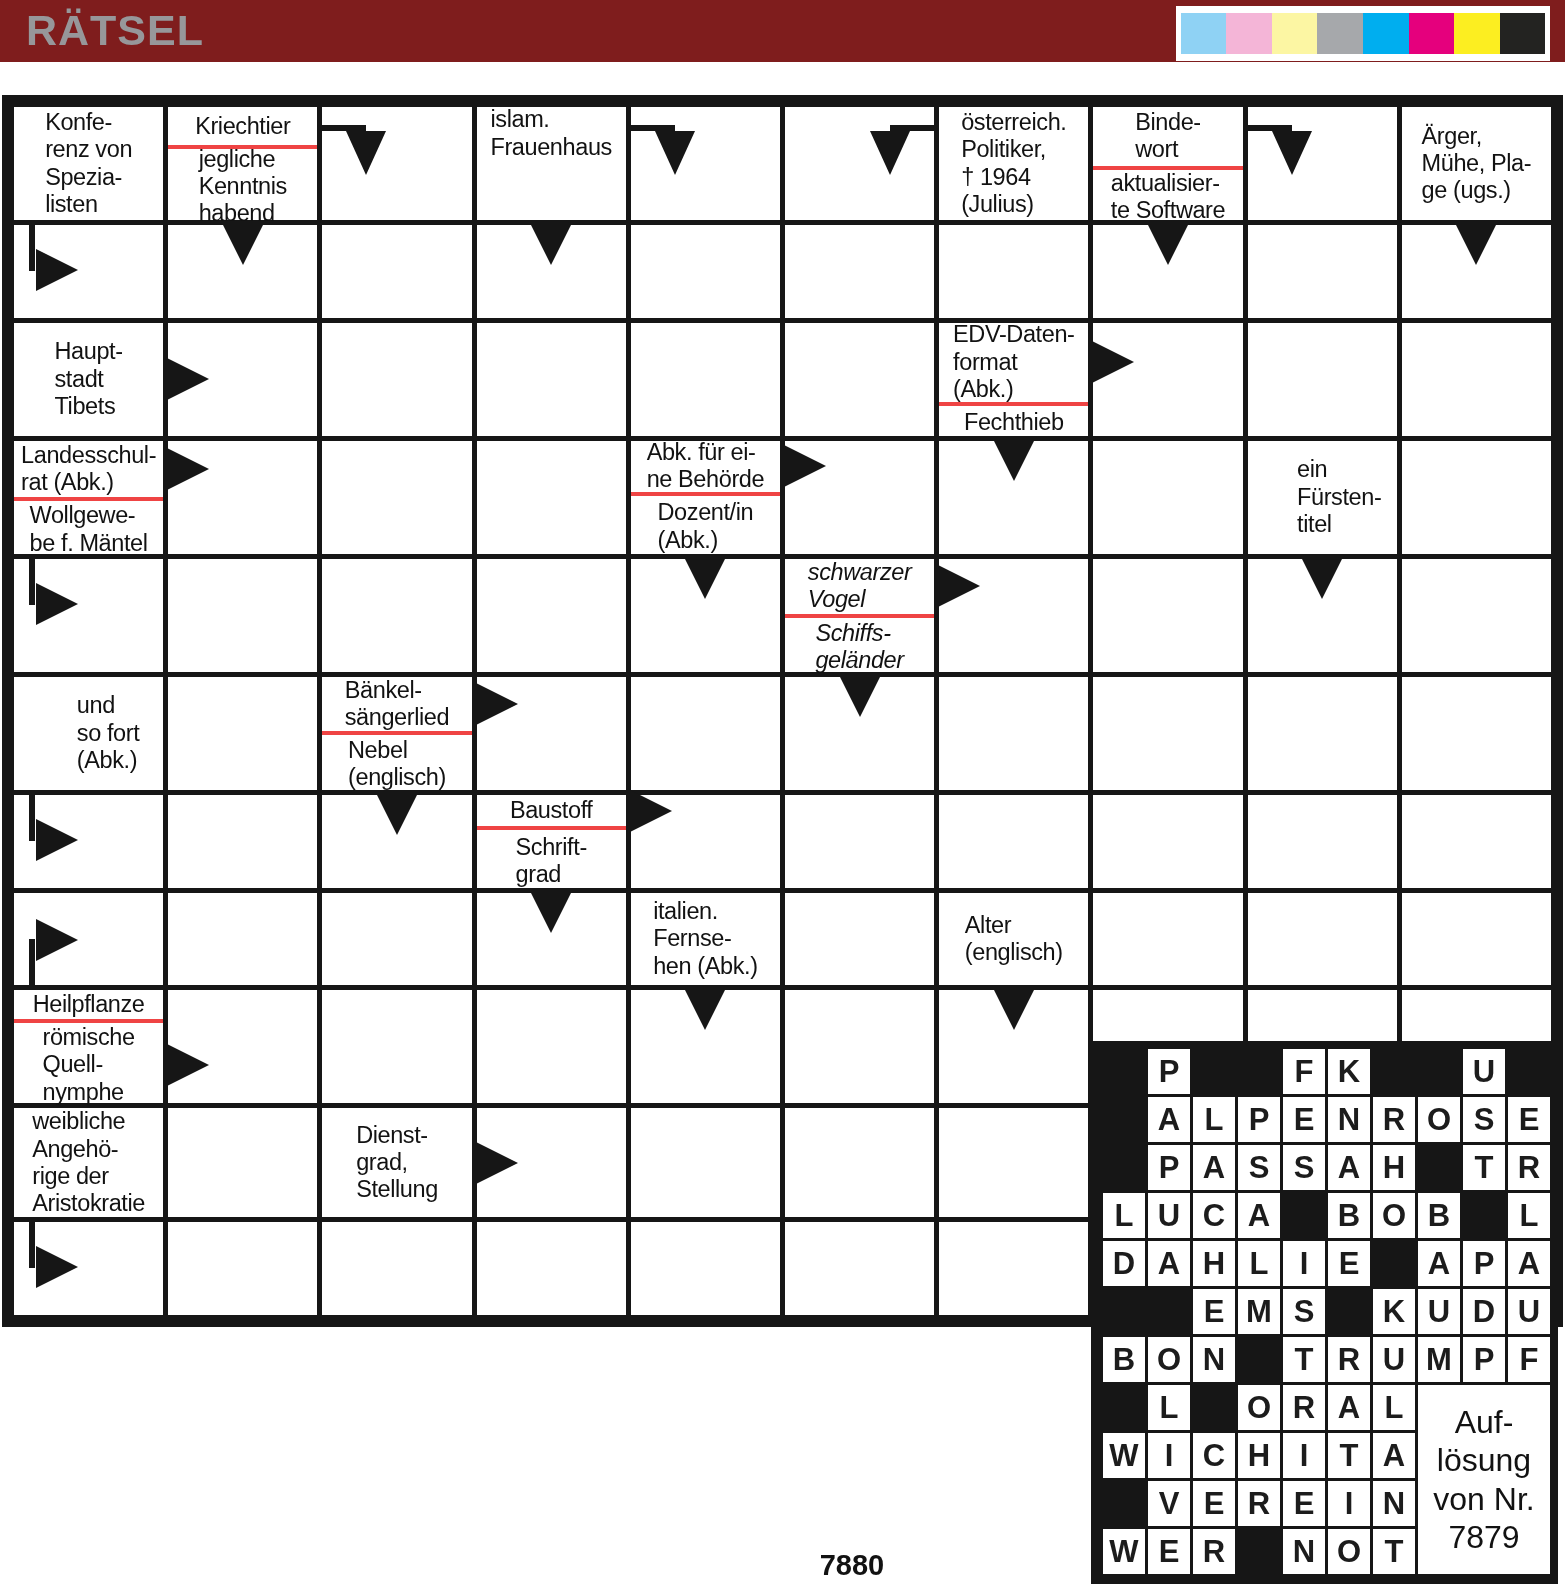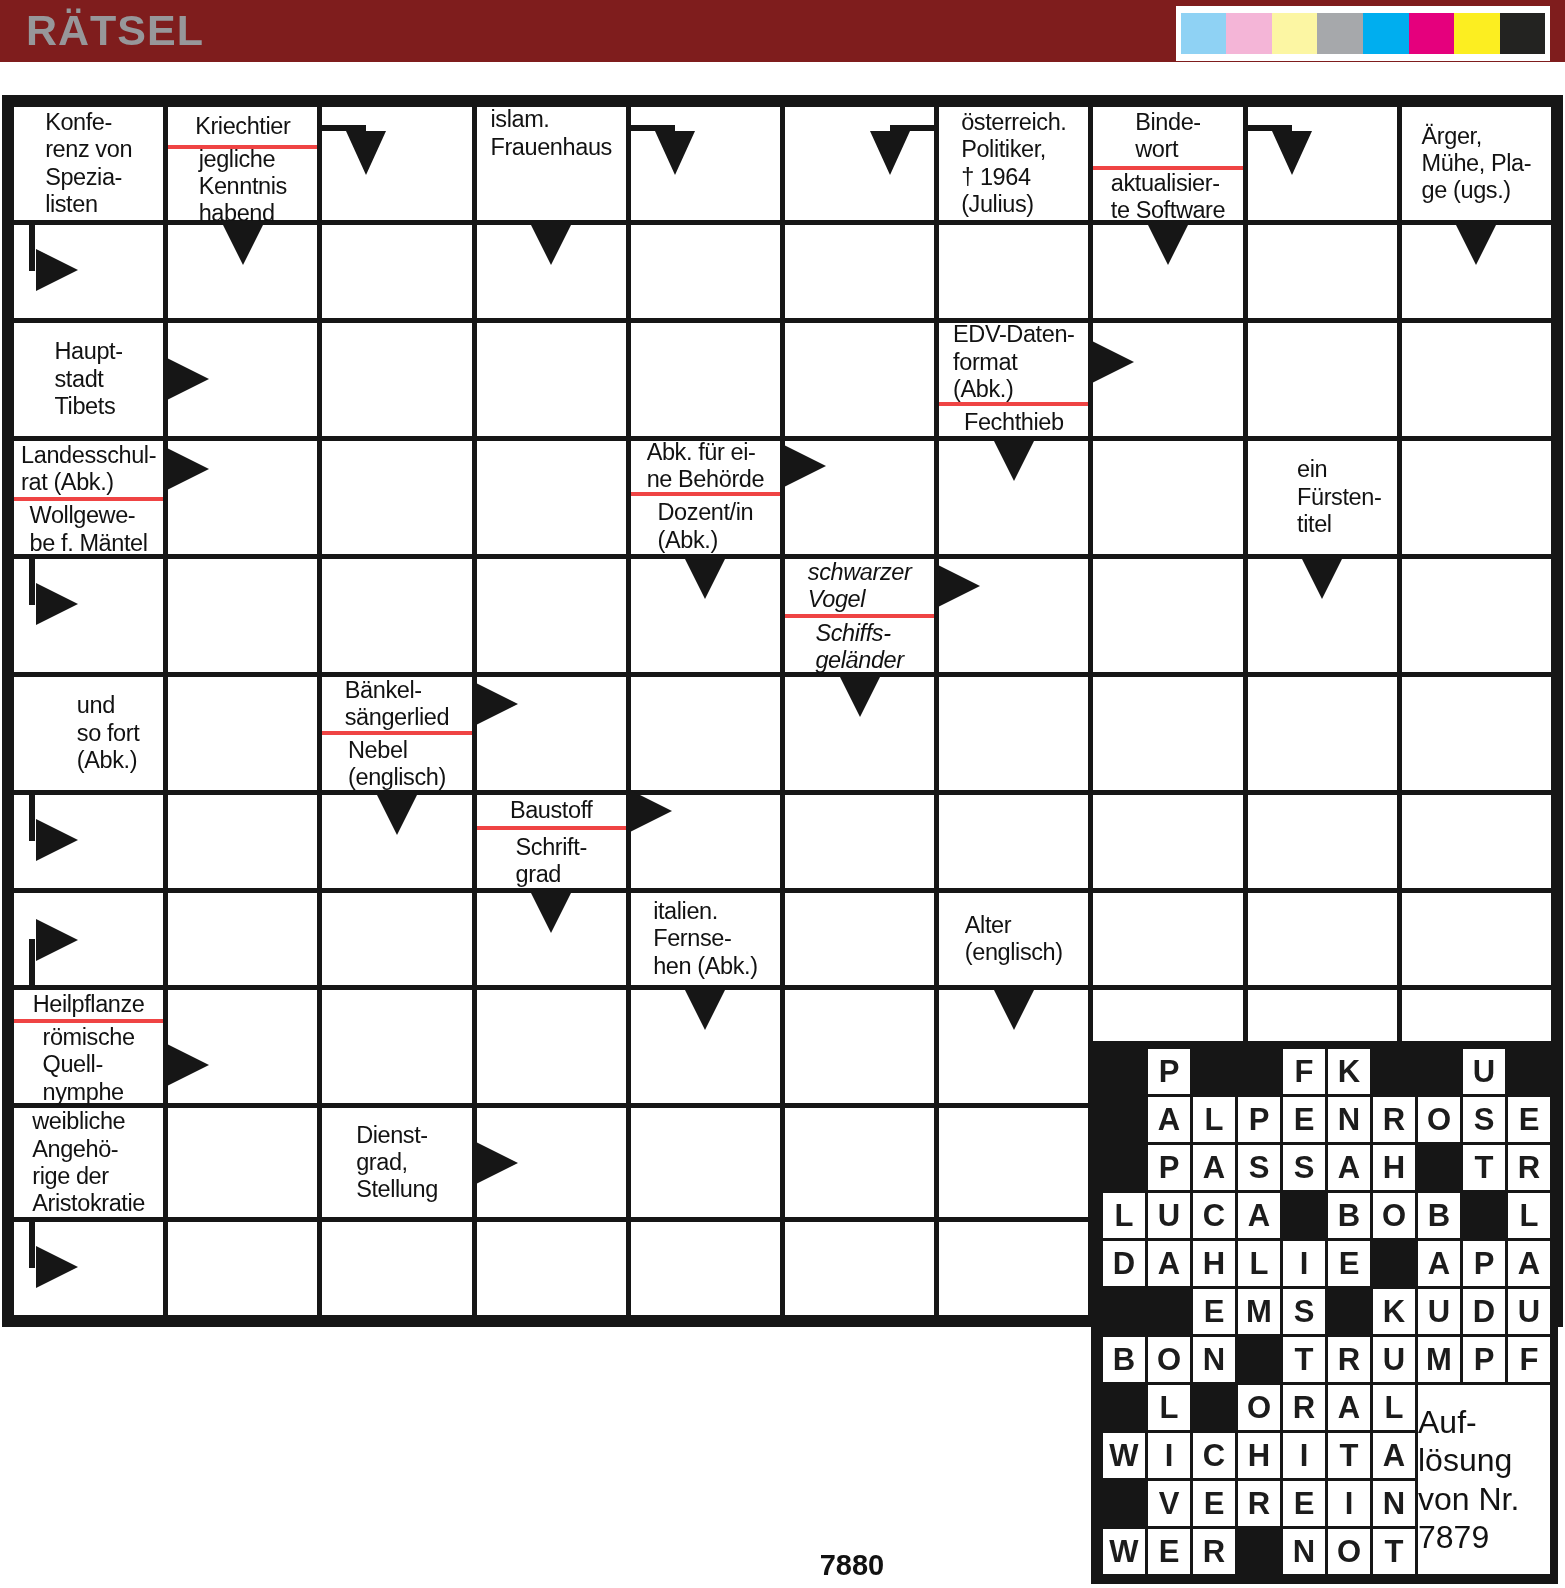--- a/index.html
+++ b/index.html
@@ -57,21 +57,21 @@
   .tiles{
     position:absolute;left:12px;top:8px;
     display:grid;grid-template-columns:repeat(10,42px);grid-template-rows:repeat(11,45px);gap:3px;
   }
   .tile{
     background:#ffffff;display:flex;align-items:center;justify-content:center;
     font-weight:bold;font-size:31px;color:#1c1c1c;
   }
   .cap{
     grid-column:8/11;grid-row:8/12;background:#ffffff;
-    display:flex;flex-direction:column;justify-content:center;
+    display:flex;flex-direction:column;align-items:center;justify-content:center;
     font-size:32px;line-height:1.2;color:#121212;
   }
   
   .pnum{
     position:absolute;left:804px;top:1547px;width:96px;height:36px;background:#ffffff;
     display:flex;align-items:center;justify-content:center;z-index:10;
     font-size:29px;font-weight:bold;color:#121212;
   }
 </style>
 </head>

